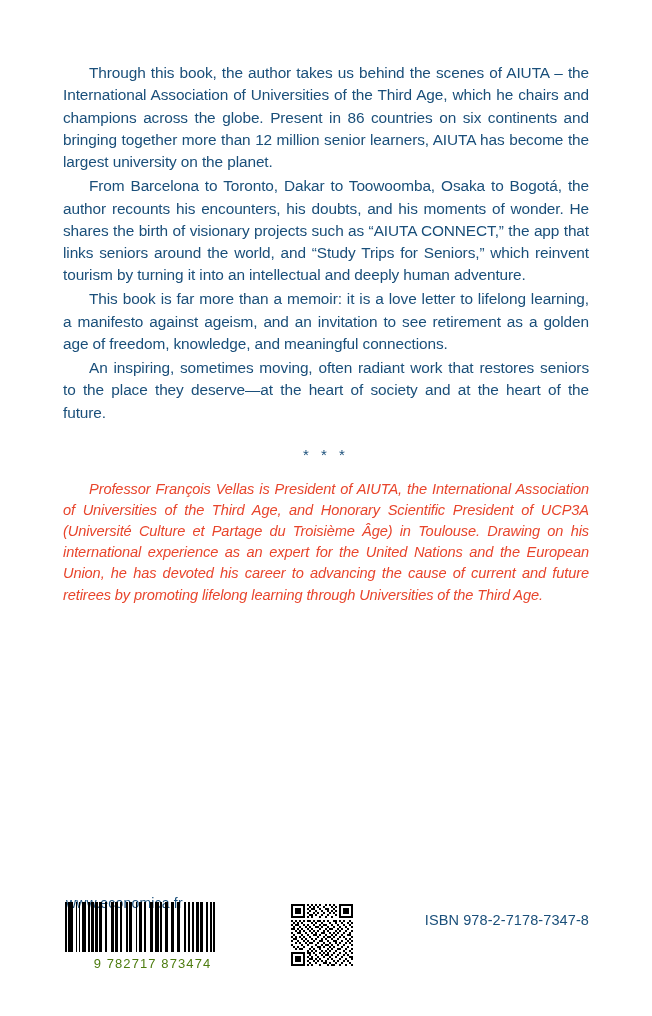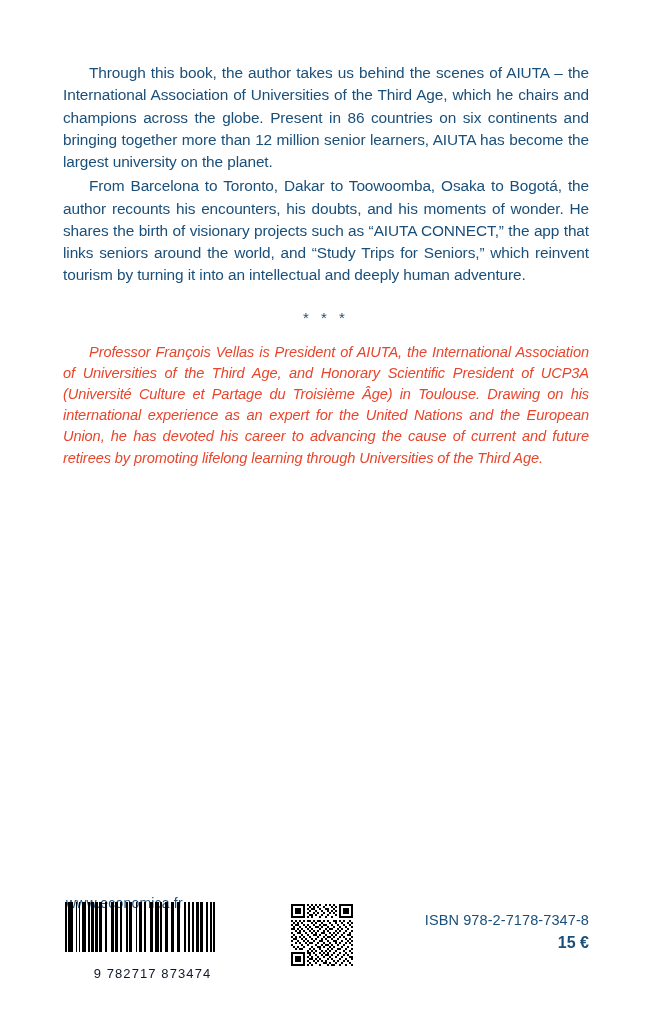--- a/index.html
+++ b/index.html
@@ -83,22 +83,22 @@
   .barcode i {
     display: block;
     background: #000;
     height: 100%;
   }
   .barcode i.tall { height: 100%; }
   .barcode-num {
     font-family: "Liberation Sans", sans-serif;
     font-size: 13px;
     letter-spacing: 1.1px;
-    color: #0f172a;
-    margin-top: 14px;
+    color: #4d7c0f;
+    margin-top: 4px;
     text-align: center;
     width: 175px;
   }
   
   .qr {
     position: absolute;
     left: 228px;
     top: 2px;
     width: 62px;
     height: 62px;
@@ -123,20 +123,22 @@
   }
 </style>
 </head>
 <body>
 
 <div class="page">
 
   <div class="blurb">
     <p>Through this book, the author takes us behind the scenes of AIUTA – the International Association of Universities of the Third Age, which he chairs and champions across the globe. Present in 86 countries on six continents and bringing together more than 12 million senior learners, AIUTA has become the largest university on the planet.</p>
     <p>From Barcelona to Toronto, Dakar to Toowoomba, Osaka to Bogotá, the author recounts his encounters, his doubts, and his moments of wonder. He shares the birth of visionary projects such as “AIUTA CONNECT,” the app that links seniors around the world, and “Study Trips for Seniors,” which reinvent tourism by turning it into an intellectual and deeply human adventure.</p>
+    <p>This book is far more than a memoir: it is a love letter to lifelong learning, a manifesto against ageism, and an invitation to see retirement as a golden age of freedom, knowledge, and meaningful connections.</p>
+    <p>An inspiring, sometimes moving, often radiant work that restores seniors to the place they deserve—at the heart of society and at the heart of the future.</p>
   </div>
 
   <div class="stars">* * *</div>
 
   <div class="bio">
     <p>Professor François Vellas is President of AIUTA, the International Association of Universities of the Third Age, and Honorary Scientific President of UCP3A (Université Culture et Partage du Troisième Âge) in Toulouse. Drawing on his international experience as an expert for the United Nations and the European Union, he has devoted his career to advancing the cause of current and future retirees by promoting lifelong learning through Universities of the Third Age.</p>
   </div>
 
   <div class="website">www.economica.fr</div>
 
@@ -496,17 +498,16 @@
             <rect x="20" y="30" width="2" height="1"></rect>
             <rect x="24" y="30" width="1" height="1"></rect>
             <rect x="27" y="30" width="1" height="1"></rect>
             <rect x="30" y="30" width="1" height="1"></rect>
         </g>
       </svg>
     </div>
 
     <div class="isbn-block">
       <div class="isbn">ISBN 978-2-7178-7347-8</div>
-      <div class="price">15 €</div>
     </div>
 
   </div>
 </div>
 
 </body></html>

